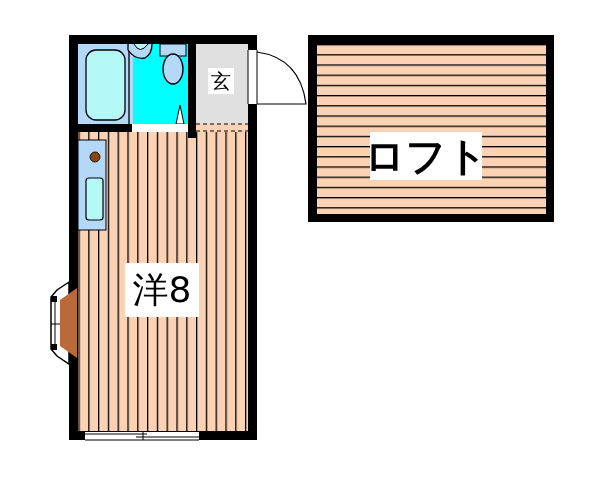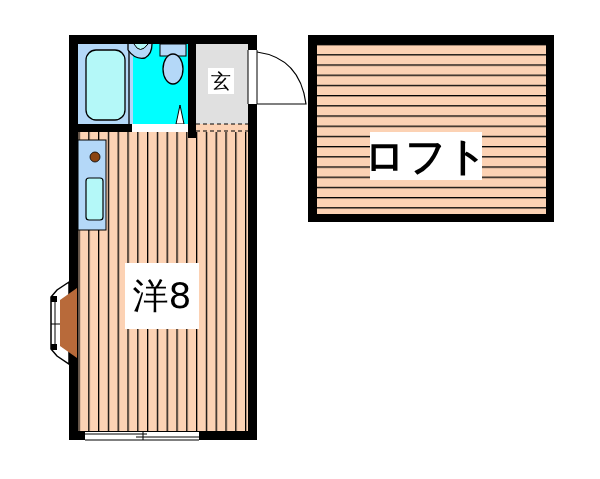--- a/index.html
+++ b/index.html
@@ -1,20 +1,20 @@
 <!DOCTYPE html>
 <html><head>
 <meta charset="utf-8">
 <style>
   html,body{margin:0;padding:0;background:#ffffff;}
   body{width:600px;height:479px;position:relative;overflow:hidden;font-family:"DejaVu Sans",sans-serif;}
   svg{position:absolute;left:0;top:0;}
   .lbl{position:absolute;background:#ffffff;color:#000;display:flex;align-items:center;justify-content:center;white-space:nowrap;}
   #lbl-genkan{left:208px;top:68px;width:26px;height:26px;font-size:20px;}
-  #lbl-room{left:125px;top:263px;width:74px;height:66px;font-size:36px;}
+  #lbl-room{left:125px;top:263px;width:74px;height:54px;font-size:36px;}
   #lbl-loft{left:370px;top:108px;width:112px;height:48px;font-size:40px;font-weight:bold;margin-top:24px;}
 </style>
 </head>
 <body>
 
 <svg width="600" height="479" viewBox="0 0 600 479">
   <defs>
     <pattern id="vstripes" x="0" y="0" width="9.8" height="10" patternUnits="userSpaceOnUse">
       <rect width="9.8" height="10" fill="#fcd2b4"></rect>
       <rect x="0" y="0" width="1.3" height="10" fill="#000"></rect>

